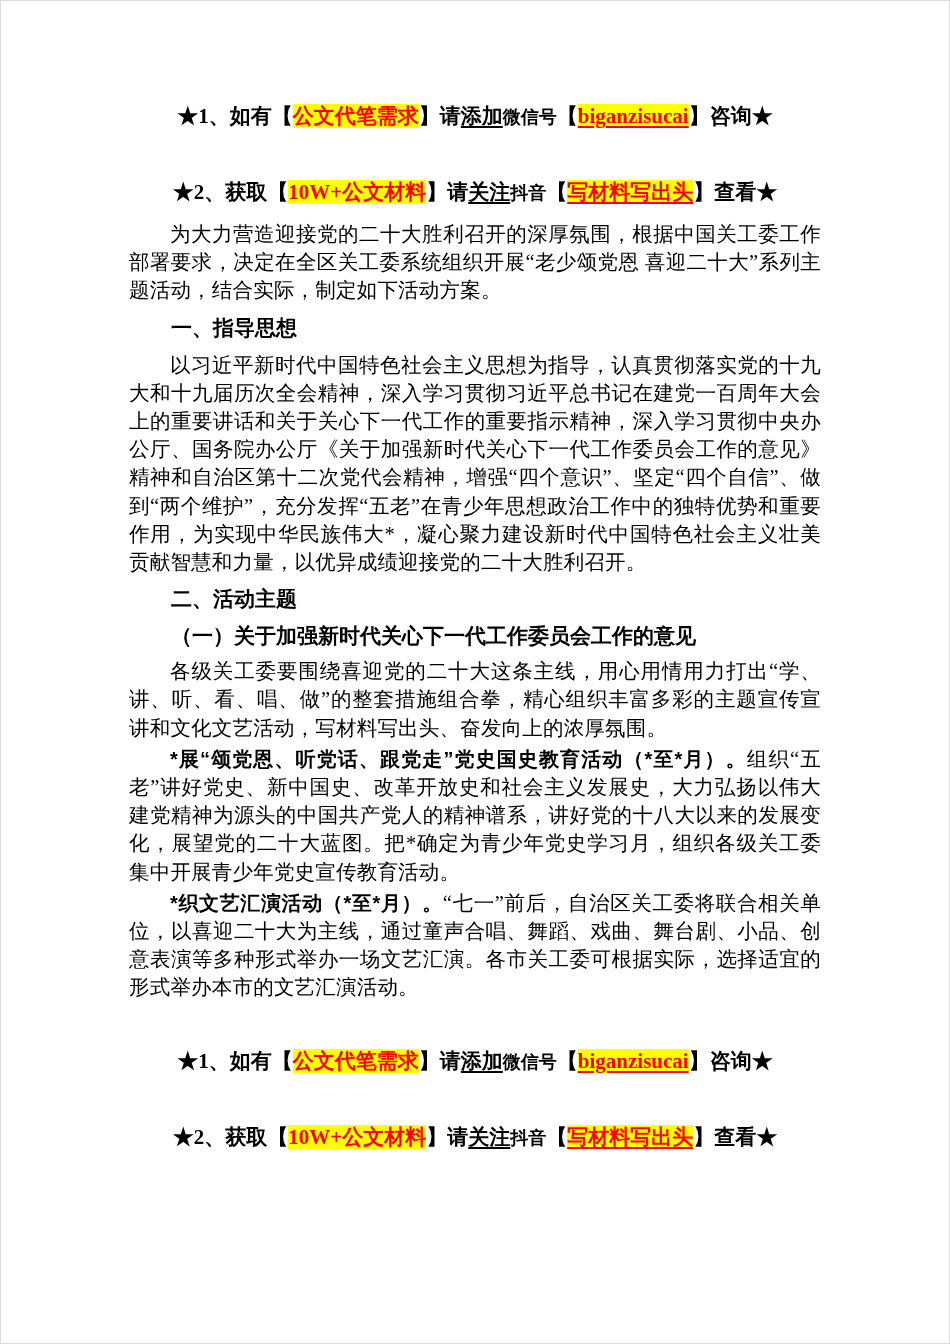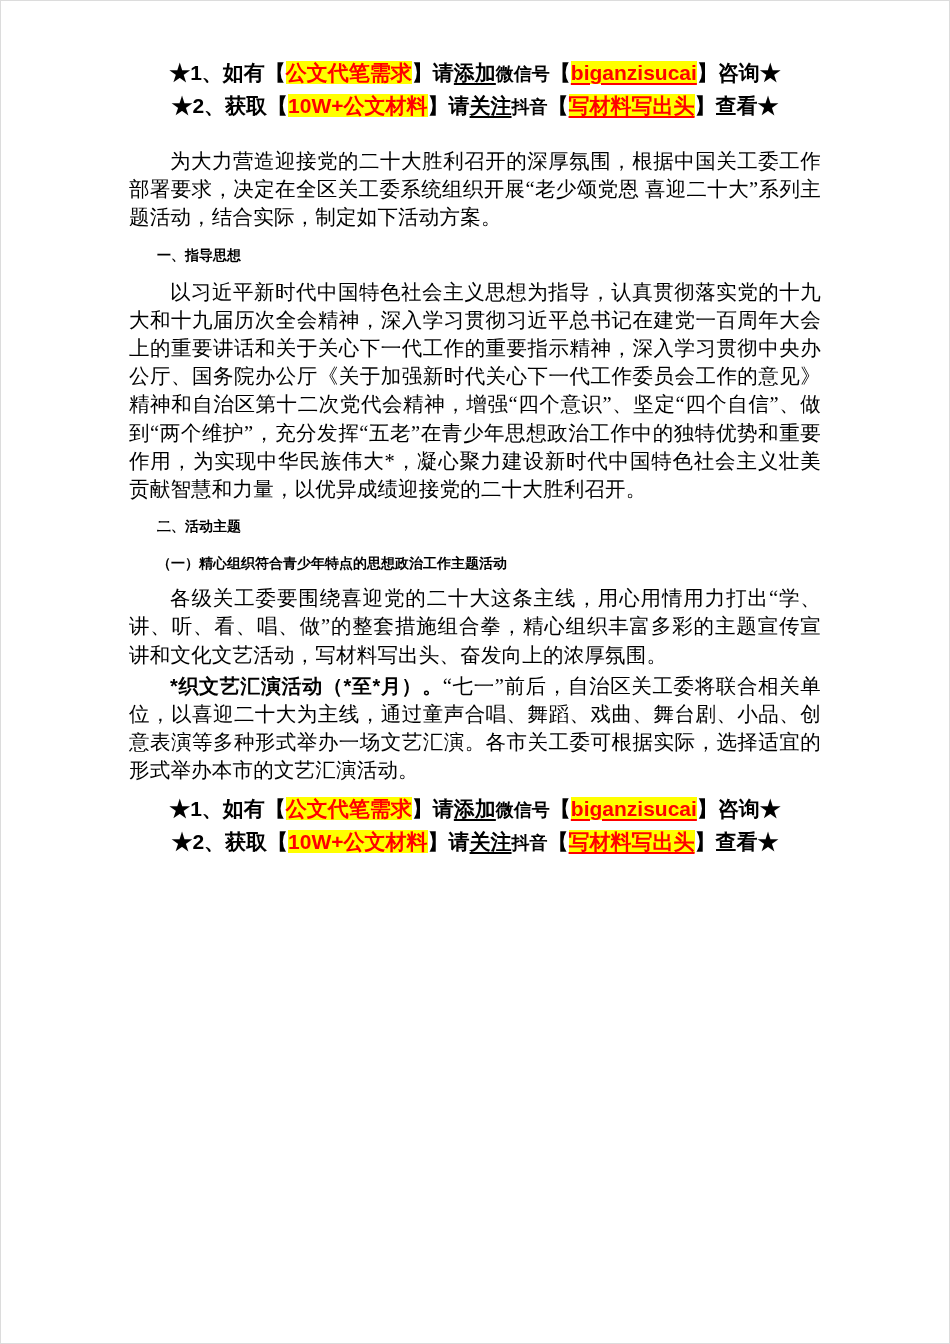--- a/index.html
+++ b/index.html
@@ -12,43 +12,44 @@
     border: 1px solid #dcdcdc;
     padding: 56px 128px 20px 128px;
     overflow: hidden;
     color: #000;
     font-family: "Liberation Serif", "DejaVu Serif", serif;
   }
   
   .promo { }
   .promo-line {
     text-align: center;
-    font-family: Liberation Sans, sans-serif;
+    font-family: Liberation Serif, serif;
     font-weight: 700;
     font-size: 21px;
     line-height: 31px;
     white-space: nowrap;
+    margin-top: 44px;
   }
   .promo-line .hl { background: #ffff00; color: #ff0000; }
   .promo-line .u  { text-decoration: underline; text-decoration-thickness: 2px; text-underline-offset: 3px; }
   .promo-line .sm { font-size: 18px; }
   
-  .doc-body { margin: 24px 0 8px 0; }
+  .doc-body { margin: 11px 0 8px 0; }
   p.body-para {
     font-size: 20.5px;
     line-height: 28.2px;
     text-align: justify;
     text-indent: 2em;
     margin: 3px 0;
     letter-spacing: 0.2px;
   }
   p.heading, p.subheading {
     font-family: "Liberation Sans", "DejaVu Sans", sans-serif;
     font-weight: 700;
-    font-size: 14px;
+    font-size: 21px;
     line-height: 28px;
     text-indent: 2em;
     margin: 9px 0;
   }
   p.subheading { margin: 7px 0; }
   .activity .lead {
     font-family: "Liberation Sans", "DejaVu Sans", sans-serif;
     font-weight: 700;
     font-size: 20px;
   }
@@ -59,21 +60,22 @@
 <div class="page">
   <div class="promo" id="promo-top">
       <p class="promo-line"><span class="">★1、如有【</span><span class="hl">公文代笔需求</span><span class="">】请</span><span class="u">添加</span><span class="sm">微信号</span><span class="">【</span><span class="hl u">biganzisucai</span><span class="">】咨询★</span></p>
       <p class="promo-line"><span class="">★2、获取【</span><span class="hl">10W+公文材料</span><span class="">】请</span><span class="u">关注</span><span class="sm">抖音</span><span class="">【</span><span class="hl u">写材料写出头</span><span class="">】查看★</span></p>
     </div>
   <div class="doc-body" id="doc-body">
       <p class="body-para">为大力营造迎接党的二十大胜利召开的深厚氛围，根据中国关工委工作部署要求，决定在全区关工委系统组织开展“老少颂党恩 喜迎二十大”系列主题活动，结合实际，制定如下活动方案。</p>
       <p class="heading">一、指导思想</p>
       <p class="body-para">以习近平新时代中国特色社会主义思想为指导，认真贯彻落实党的十九大和十九届历次全会精神，深入学习贯彻习近平总书记在建党一百周年大会上的重要讲话和关于关心下一代工作的重要指示精神，深入学习贯彻中央办公厅、国务院办公厅《关于加强新时代关心下一代工作委员会工作的意见》精神和自治区第十二次党代会精神，增强“四个意识”、坚定“四个自信”、做到“两个维护”，充分发挥“五老”在青少年思想政治工作中的独特优势和重要作用，为实现中华民族伟大*，凝心聚力建设新时代中国特色社会主义壮美贡献智慧和力量，以优异成绩迎接党的二十大胜利召开。</p>
       <p class="heading">二、活动主题</p>
-      <p class="subheading">（一）精心组织符合青少年特点的思想政治工作主题活动</p>
+      <p class="subheading">（一）关于加强新时代关心下一代工作委员会工作的意见</p>
       <p class="body-para">各级关工委要围绕喜迎党的二十大这条主线，用心用情用力打出“学、讲、听、看、唱、做”的整套措施组合拳，精心组织丰富多彩的主题宣传宣讲和文化文艺活动，写材料写出头、奋发向上的浓厚氛围。</p>
+      <p class="body-para activity"><span class="lead">*展“颂党恩、听党话、跟党走”党史国史教育活动（*至*月）。</span><span>组织“五老”讲好党史、新中国史、改革开放史和社会主义发展史，大力弘扬以伟大建党精神为源头的中国共产党人的精神谱系，讲好党的十八大以来的发展变化，展望党的二十大蓝图。把*确定为青少年党史学习月，组织各级关工委集中开展青少年党史宣传教育活动。</span></p>
       <p class="body-para activity"><span class="lead">*织文艺汇演活动（*至*月）。</span><span>“七一”前后，自治区关工委将联合相关单位，以喜迎二十大为主线，通过童声合唱、舞蹈、戏曲、舞台剧、小品、创意表演等多种形式举办一场文艺汇演。各市关工委可根据实际，选择适宜的形式举办本市的文艺汇演活动。</span></p>
     </div>
   <div class="promo" id="promo-bottom">
       <p class="promo-line"><span class="">★1、如有【</span><span class="hl">公文代笔需求</span><span class="">】请</span><span class="u">添加</span><span class="sm">微信号</span><span class="">【</span><span class="hl u">biganzisucai</span><span class="">】咨询★</span></p>
       <p class="promo-line"><span class="">★2、获取【</span><span class="hl">10W+公文材料</span><span class="">】请</span><span class="u">关注</span><span class="sm">抖音</span><span class="">【</span><span class="hl u">写材料写出头</span><span class="">】查看★</span></p>
     </div>
 </div>
 
 </body></html>

